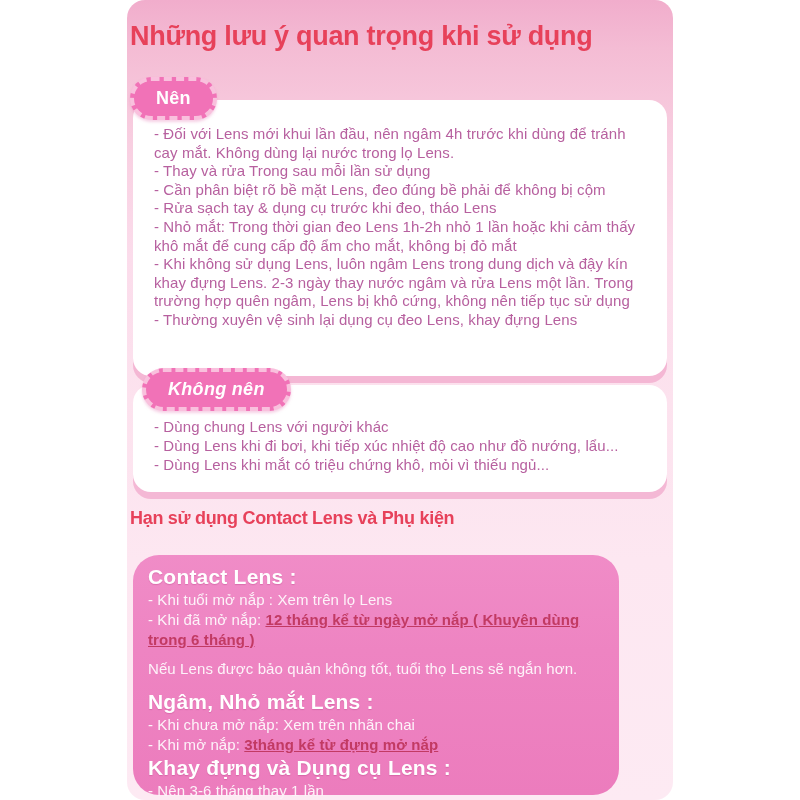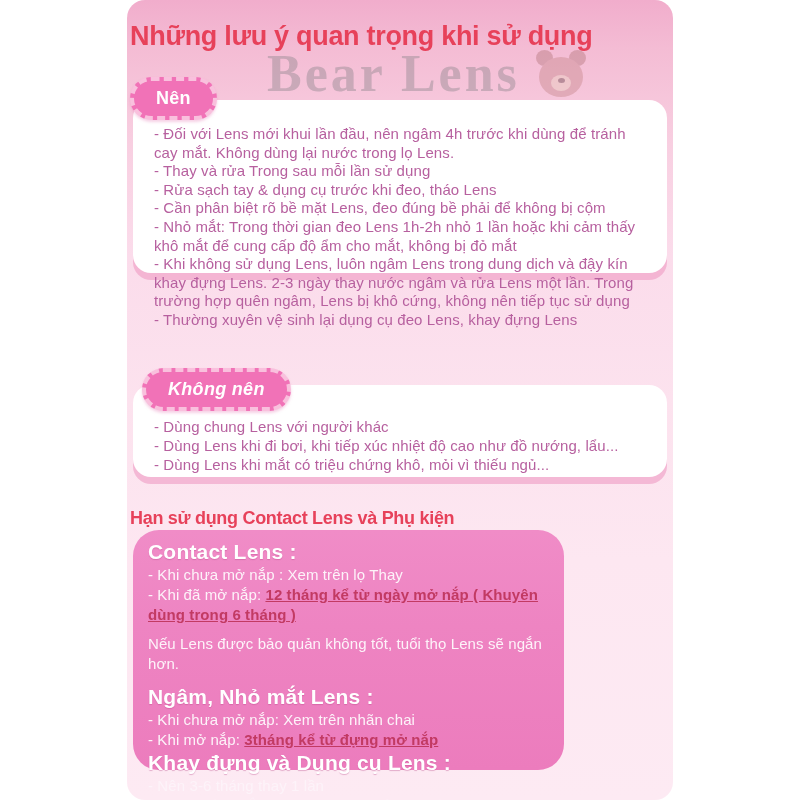--- a/index.html
+++ b/index.html
@@ -68,22 +68,22 @@
   }
   .card {
     position: absolute;
     left: 6px;
     width: 534px;
     background: #ffffff;
     border-radius: 18px;
     box-shadow: 0 7px 0 rgba(240,160,198,0.65);
     z-index: 1;
   }
-  .card-should { top: 100px; height: 173px; padding: 25px 14px 0 21px; }
-  .card-should-not { top: 385px; height: 92px; padding: 32px 14px 8px 21px; }
+  .card-should { top: 100px; height: 276px; padding: 25px 14px 0 21px; }
+  .card-should-not { top: 385px; height: 107px; padding: 32px 14px 8px 21px; }
   .bullet {
     font-size: 15px;
     line-height: 18.6px;
     color: #b7609f;
     letter-spacing: 0.1px;
   }
   .card-should-not .bullet { line-height: 19px; }
   .badge {
     position: absolute;
     z-index: 2;
@@ -105,22 +105,22 @@
     position: absolute;
     left: 3px; top: 508px;
     font-size: 18px;
     font-weight: bold;
     letter-spacing: -0.3px;
     color: #e7415a;
     white-space: nowrap;
   }
   .expiry-box {
     position: absolute;
-    left: 6px; top: 530px;
-    width: 431px; height: 240px;
+    left: 6px; top: 555px;
+    width: 486px; height: 240px;
     border-radius: 26px;
     background: linear-gradient(180deg, #f08cc7 0%, #ee84c2 40%, #ec7cbd 100%);
     padding: 9px 14px 0 15px;
     color: #ffffff;
     z-index: 1;
   }
   .expiry-heading {
     font-size: 21px;
     font-weight: bold;
     letter-spacing: 0.2px;
@@ -149,49 +149,46 @@
     color: #fdeef7;
   }
 </style>
 </head>
 <body>
 
 <div class="column">
 
   <div class="page-title">Những lưu ý quan trọng khi sử dụng</div>
 
-  <div class="watermark">
-    <span>Bear Lens</span><span class="bear-icon"><span class="bear-ear left"></span><span class="bear-ear right"></span><span class="bear-head"></span><span class="bear-muzzle"></span><span class="bear-nose"></span></span>
-  </div>
 
   <div class="badge badge-should">Nên</div>
 
   <div class="card card-should">
     <div class="bullet">- Đối với Lens mới khui lần đầu, nên ngâm 4h trước khi dùng để tránh cay mắt. Không dùng lại nước trong lọ Lens.</div>
     <div class="bullet">- Thay và rửa Trong sau mỗi lần sử dụng</div>
+    <div class="bullet">- Cần phân biệt rõ bề mặt Lens, đeo đúng bề phải để không bị cộm</div>
     <div class="bullet">- Rửa sạch tay &amp; dụng cụ trước khi đeo, tháo Lens</div>
-    <div class="bullet">- Cần phân biệt rõ bề mặt Lens, đeo đúng bề phải để không bị cộm</div>
     <div class="bullet">- Nhỏ mắt: Trong thời gian đeo Lens 1h-2h nhỏ 1 lần hoặc khi cảm thấy khô mắt để cung cấp độ ẩm cho mắt, không bị đỏ mắt</div>
     <div class="bullet">- Khi không sử dụng Lens, luôn ngâm Lens trong dung dịch và đậy kín khay đựng Lens. 2-3 ngày thay nước ngâm và rửa Lens một lần. Trong trường hợp quên ngâm, Lens bị khô cứng, không nên tiếp tục sử dụng</div>
     <div class="bullet">- Thường xuyên vệ sinh lại dụng cụ đeo Lens, khay đựng Lens</div>
   </div>
 
   <div class="badge badge-should-not">Không nên</div>
 
   <div class="card card-should-not">
     <div class="bullet">- Dùng chung Lens với người khác</div>
     <div class="bullet">- Dùng Lens khi đi bơi, khi tiếp xúc nhiệt độ cao như đồ nướng, lẩu...</div>
     <div class="bullet">- Dùng Lens khi mắt có triệu chứng khô, mỏi vì thiếu ngủ...</div>
   </div>
 
   <div class="section2-title">Hạn sử dụng Contact Lens và Phụ kiện</div>
 
   <div class="expiry-box">
     <div class="expiry-heading">Contact Lens :</div>
-    <div class="expiry-line">- Khi chưa mở nắp : Xem trên lọ Thay</div>
+    <div class="expiry-line">- Khi tuổi mở nắp : Xem trên lọ Lens</div>
     <div class="expiry-line"><span>- Khi đã mở nắp: </span><span class="em">12 tháng kể từ ngày mở nắp ( Khuyên dùng trong 6 tháng )</span></div>
 
     <div class="expiry-line expiry-note">Nếu Lens được bảo quản không tốt, tuổi thọ Lens sẽ ngắn hơn.</div>
 
     <div class="expiry-heading">Ngâm, Nhỏ mắt Lens :</div>
     <div class="expiry-line">- Khi chưa mở nắp: Xem trên nhãn chai</div>
     <div class="expiry-line"><span>- Khi mở nắp:  </span><span class="em">3tháng kể từ đựng mở nắp</span></div>
 
     <div class="expiry-heading">Khay đựng và Dụng cụ Lens :</div>
     <div class="expiry-line">- Nên 3-6 tháng thay 1 lần</div>

